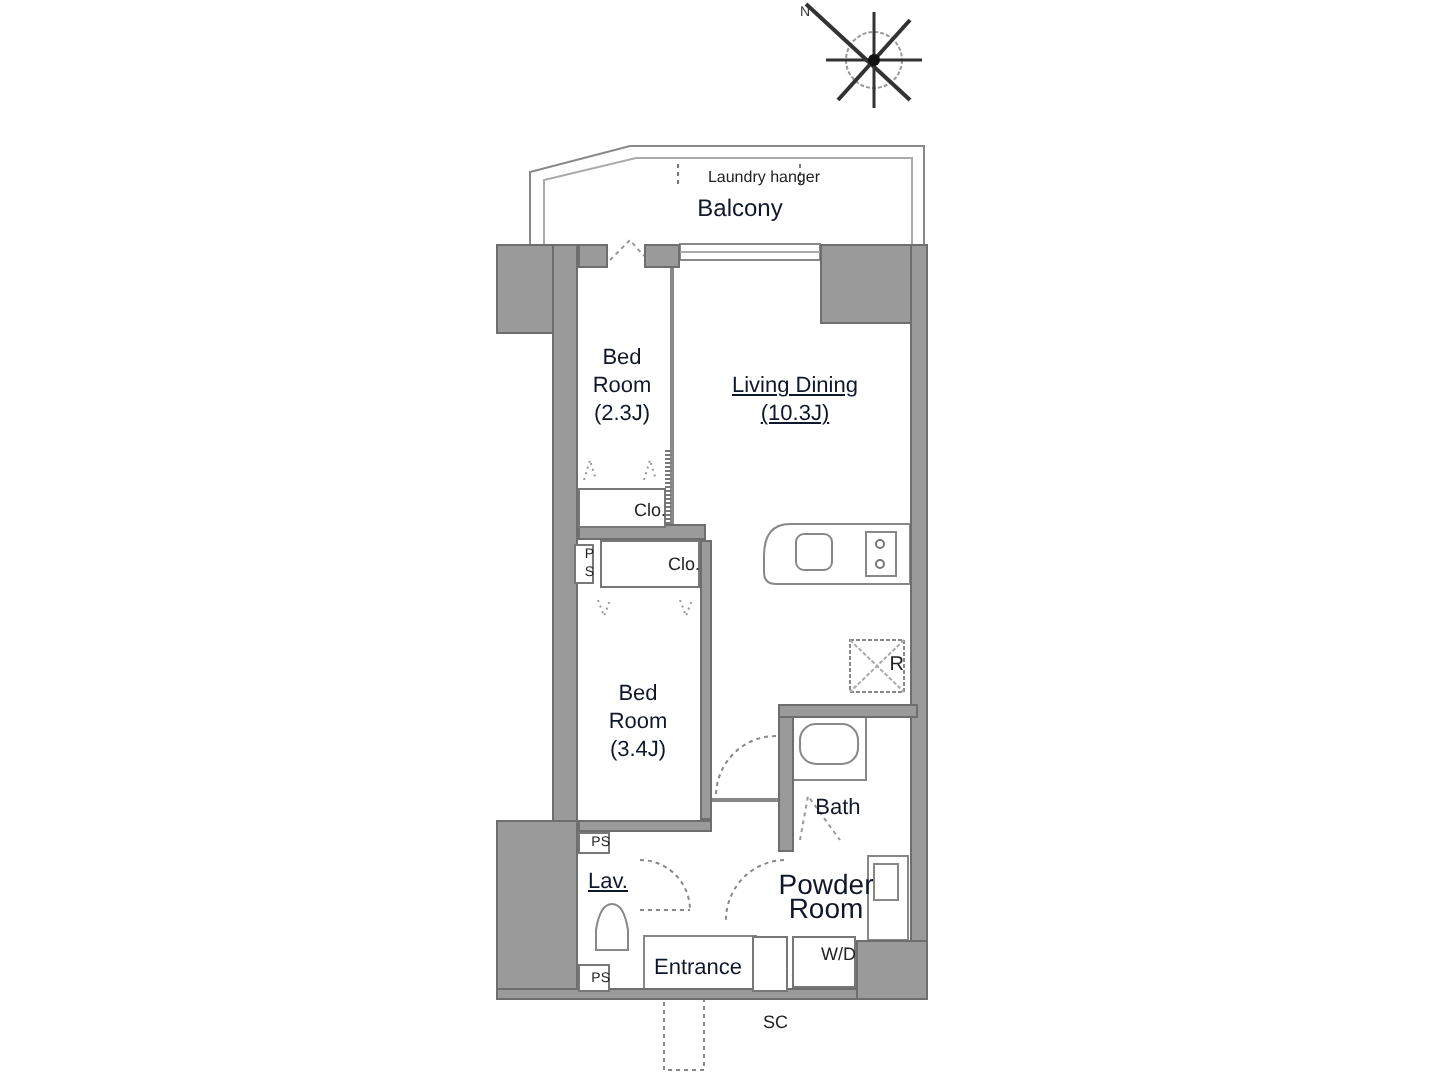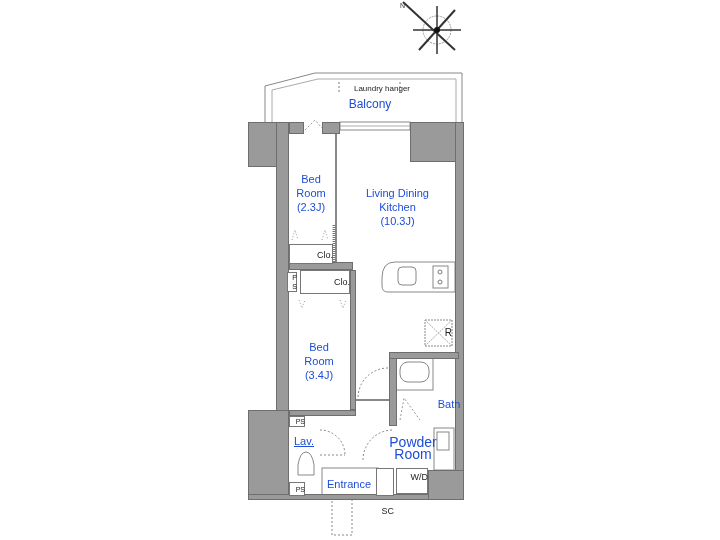--- a/index.html
+++ b/index.html
@@ -1,19 +1,19 @@
 <!DOCTYPE html>
 <html><head>
 <meta charset="utf-8">
 <style>
   html, body { margin:0; padding:0; background:#ffffff; }
   body { width:720px; height:540px; position:relative; overflow:hidden; font-family:"Liberation Sans", sans-serif; }
   .abs { position:absolute; }
   .wall { position:absolute; background:#9a9a9a; border:1px solid #6e6e6e; box-sizing:border-box; }
-  .room-label { position:absolute; text-align:center; color:#1d4ed8; font-size:11px; line-height:14px; }
+  .room-label { position:absolute; text-align:center; color:#0f172a; font-size:11px; line-height:14px; }
   .small-label { position:absolute; text-align:right; color:#222; font-size:9px; line-height:10px; }
   .box { position:absolute; border:1px solid #777; box-sizing:border-box; background:#fff; }
   svg { position:absolute; left:0; top:0; }
 </style>
 </head>
 <body>
 
 <div class="abs" style="left:395px;top:0px;width:70px;height:55px;">
   <svg width="70" height="55" viewBox="0 0 70 55">
     <circle cx="42" cy="30" r="14" fill="none" stroke="#999" stroke-width="1" stroke-dasharray="2,1"></circle>
@@ -106,39 +106,38 @@
 
 <div class="small-label" style="left:330px;top:84px;width:80px;font-size:8px;">Laundry hanger</div>
 <div class="room-label" style="left:330px;top:97px;width:80px;font-size:12px;">Balcony</div>
 
 <div class="room-label" style="left:289px;top:172px;width:44px;">
   <div>Bed</div>
   <div>Room</div>
   <div>(2.3J)</div>
 </div>
 
-<div class="room-label" style="left:340px;top:186px;width:115px;">
+<div class="room-label" style="left:340px;top:186px;width:115px;text-decoration:underline;">
   <div>Living Dining</div>
-  <div>Kitchen</div>
   <div>(10.3J)</div>
 </div>
 
 <div class="small-label" style="left:289px;top:250px;width:44px;">Clo.</div>
 <div class="small-label" style="left:300px;top:277px;width:50px;">Clo.</div>
 <div class="small-label" style="left:287px;top:273px;width:10px;font-size:7px;line-height:9px;">P<br>S</div>
 
 <div class="room-label" style="left:289px;top:340px;width:60px;">
   <div>Bed</div>
   <div>Room</div>
   <div>(3.4J)</div>
 </div>
 
 <div class="small-label" style="left:425px;top:328px;width:27px;font-size:10px;">R</div>
 
-<div class="room-label" style="left:396px;top:397px;width:46px;margin-left:30px;">Bath</div>
+<div class="room-label" style="left:396px;top:397px;width:46px;">Bath</div>
 
 <div class="room-label" style="left:389px;top:436px;width:48px;font-size:14px;line-height:12px;">
   <div>Powder</div>
   <div>Room</div>
 </div>
 
 <div class="small-label" style="left:289px;top:417px;width:16px;font-size:7px;">PS</div>
 <div class="room-label" style="left:289px;top:434px;width:30px;text-decoration:underline;">Lav.</div>
 <div class="small-label" style="left:289px;top:485px;width:16px;font-size:7px;">PS</div>
 <div class="room-label" style="left:322px;top:477px;width:54px;">Entrance</div>

